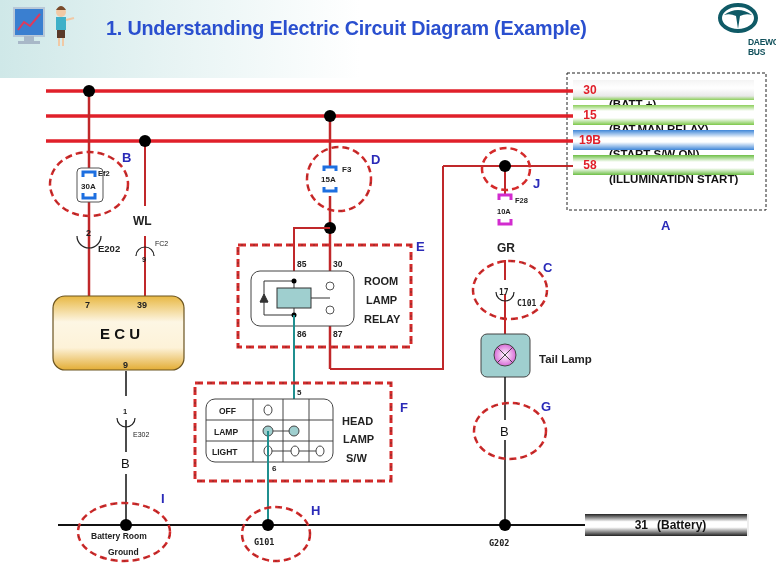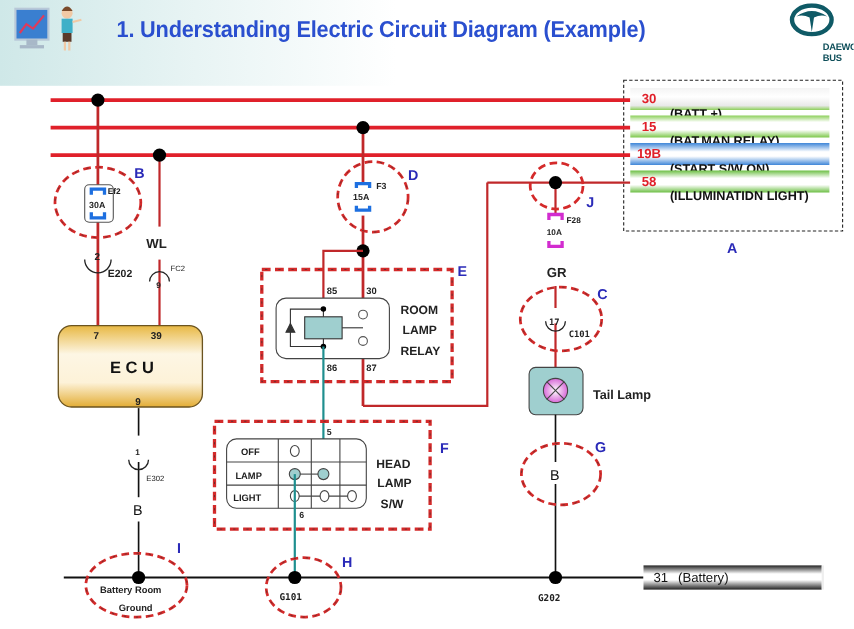--- a/index.html
+++ b/index.html
@@ -11,21 +11,21 @@
   svg.diagram{position:absolute;left:0;top:0;}
   .lbl{font-family:"Liberation Sans",sans-serif;}
   .mono{font-family:"DejaVu Sans Mono",monospace;}
   .legend-row{position:absolute;left:573px;width:181px;height:20px;font-size:11.5px;font-weight:bold;display:flex;align-items:center;}
   .legend-row .num{width:34px;text-align:center;color:#e0202a;font-size:12px;}
   .legend-row .txt{color:#111;padding-left:2px;margin-top:28px;}
   .lr-30{top:80px;background:linear-gradient(180deg,#f4f4f4 0%,#ffffff 40%,#e9e9e9 80%,#8ccf5a 100%);}
   .lr-15{top:105px;background:linear-gradient(180deg,#8ccf5a 0%,#ffffff 30%,#ffffff 65%,#7dc84a 100%);align-items:center;}
   .lr-15b{top:130px;background:linear-gradient(180deg,#3f86d8 0%,#ffffff 40%,#ffffff 60%,#3f86d8 100%);}
   .lr-58{top:155px;background:linear-gradient(180deg,#6dbf45 0%,#ffffff 35%,#ffffff 65%,#6dbf45 100%);}
-  .ground-bar{position:absolute;left:585px;top:514px;width:162px;height:22px;background:linear-gradient(180deg,#222 0%,#fff 35%,#fff 60%,#222 100%);border-right:2px solid #eee;display:flex;align-items:center;font-size:12px;font-weight:normal;color:#111;}
+  .ground-bar{position:absolute;left:585px;top:514px;width:162px;height:22px;background:linear-gradient(180deg,#222 0%,#fff 35%,#fff 60%,#222 100%);border-right:2px solid #eee;display:flex;align-items:center;font-size:12px;font-weight:bold;color:#111;justify-content:center;}
   .ground-bar span{padding-left:9px;}
 </style>
 </head>
 <body>
 
 <div class="header">
   <div class="header-bg"></div>
   <svg width="90" height="60" style="position:absolute;left:6px;top:2px">
     <rect x="8" y="6" width="30" height="28" fill="#3a7fd0" stroke="#b8c8d8" stroke-width="2"></rect>
     <polyline points="12,28 18,20 24,24 34,12" fill="none" stroke="#e03a5a" stroke-width="2"></polyline>
@@ -234,19 +234,19 @@
 <div class="legend-row lr-15">
   <span class="num">15</span>
   <span class="txt">(BAT,MAN RELAY)</span>
 </div>
 <div class="legend-row lr-15b">
   <span class="num">19B</span>
   <span class="txt">(START S/W ON)</span>
 </div>
 <div class="legend-row lr-58">
   <span class="num">58</span>
-  <span class="txt">(ILLUMINATIDN LIGHT)</span>
+  <span class="txt">(ILLUMINATIDN START)</span>
 </div>
 
 <div class="ground-bar">
   <span>31</span>
   <span>(Battery)</span>
 </div>
 
 </body></html>

